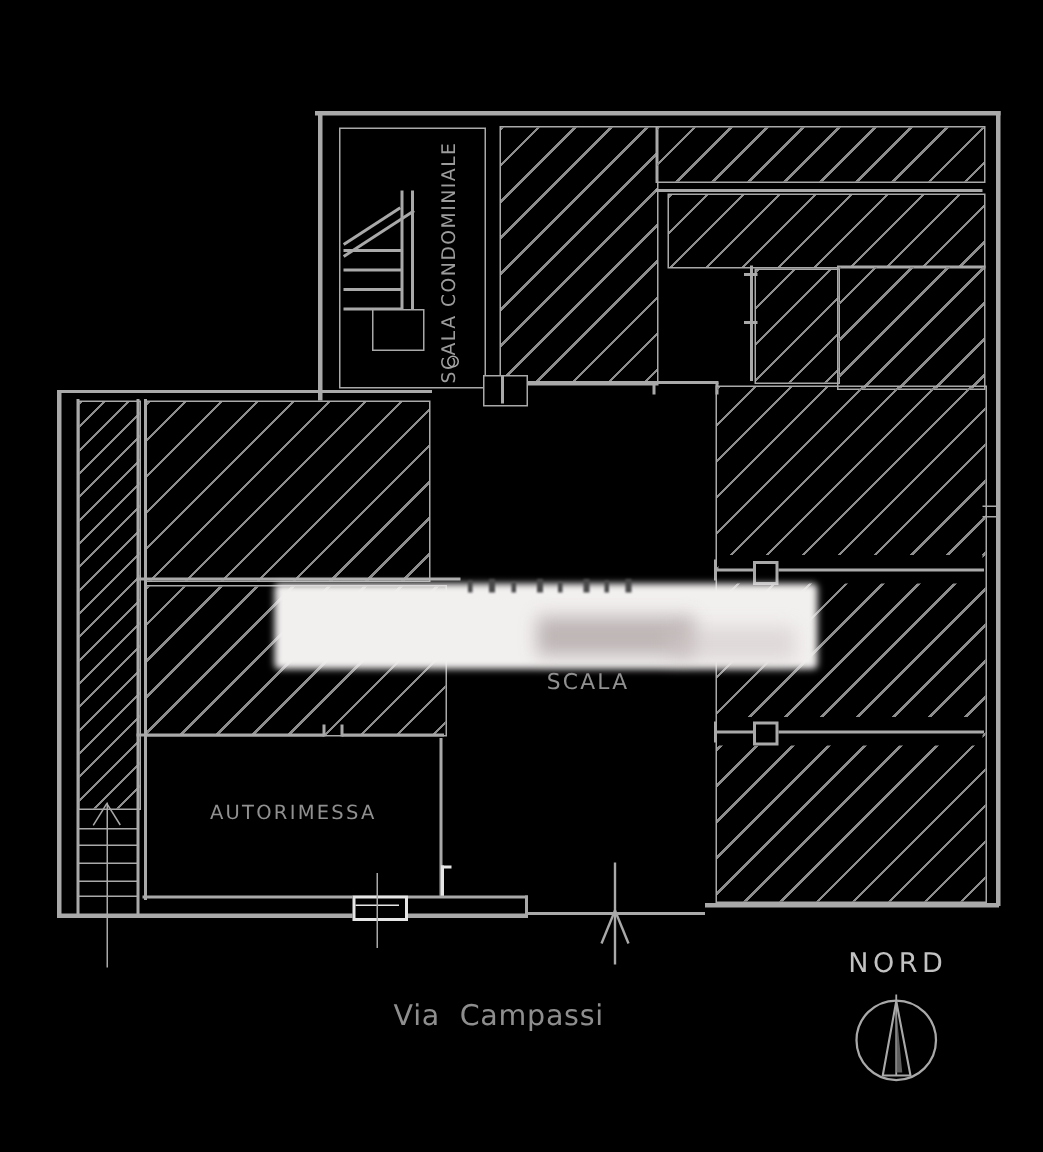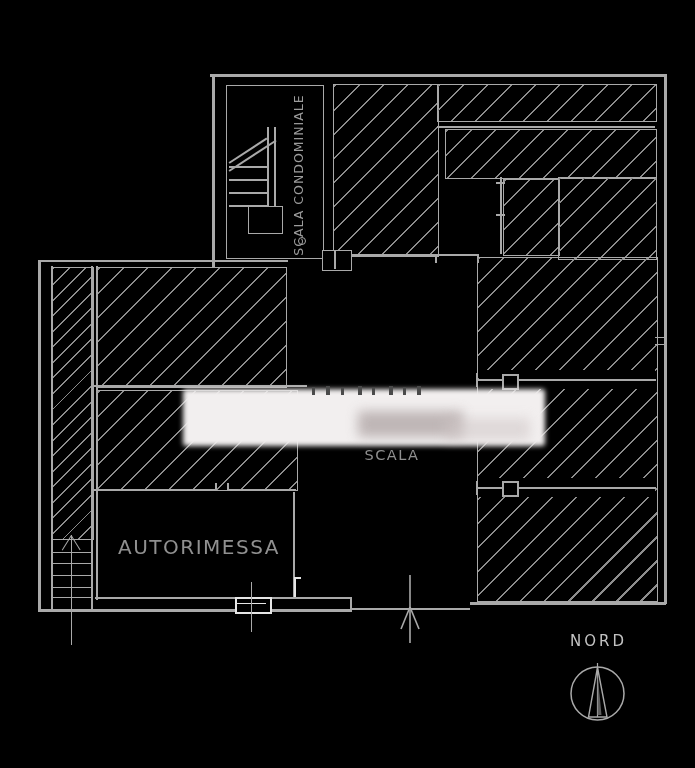--- a/index.html
+++ b/index.html
@@ -130,22 +130,23 @@
   <div class="abs" style="left:312px;top:387px;width:3px;height:8px;background:#4a4a4a;filter:blur(.7px)"></div>
   <div class="abs" style="left:326px;top:386px;width:4px;height:9px;background:#4a4a4a;filter:blur(.7px)"></div>
   <div class="abs" style="left:341px;top:388px;width:3px;height:7px;background:#4a4a4a;filter:blur(.7px)"></div>
   <div class="abs" style="left:358px;top:386px;width:4px;height:9px;background:#4a4a4a;filter:blur(.7px)"></div>
   <div class="abs" style="left:372px;top:388px;width:3px;height:7px;background:#4a4a4a;filter:blur(.7px)"></div>
   <div class="abs" style="left:389px;top:386px;width:4px;height:9px;background:#4a4a4a;filter:blur(.7px)"></div>
   <div class="abs" style="left:403px;top:387px;width:3px;height:8px;background:#4a4a4a;filter:blur(.7px)"></div>
   <div class="abs" style="left:417px;top:386px;width:4px;height:9px;background:#4a4a4a;filter:blur(.7px)"></div>
 
   <div class="txt" style="left:330px;top:448px;width:124px;font-size:14.5px;color:#909090">SCALA</div>
-  <div class="txt" style="left:118px;top:536px;width:155px;font-size:20px;color:#909090">AUTORIMESSA</div>
-  <div class="txt" style="left:560px;top:633px;width:77px;font-size:15px;letter-spacing:3px;color:#c2c2c2">NORD</div>
+  <div class="txt" style="left:118px;top:536px;width:155px;font-size:13px;color:#909090">AUTORIMESSA</div>
+  <div class="txt" style="left:250px;top:667px;width:165px;font-size:19px;letter-spacing:.5px;color:#8e8e8e;white-space:pre">Via  Campassi</div>
+  <div class="txt" style="left:560px;top:633px;width:77px;font-size:18px;letter-spacing:3px;color:#c2c2c2">NORD</div>
 
   <svg style="left:567px;top:659px" width="62" height="66" viewBox="0 0 62 66">
     <circle cx="30.5" cy="34.5" r="26.5" fill="none" stroke="var(--line)" stroke-width="1.5"></circle>
     <polygon points="30.5,8.5 21.5,58 40,58" fill="none" stroke="var(--line)" stroke-width="1.4"></polygon>
     <line x1="30.5" y1="4" x2="30.5" y2="58" stroke="var(--line)" stroke-width="1.2"></line>
     <polygon points="30.5,14 34.5,56 30.5,56" fill="#6f6f6f" opacity="0.85"></polygon>
   </svg>
 
 </div>
 

